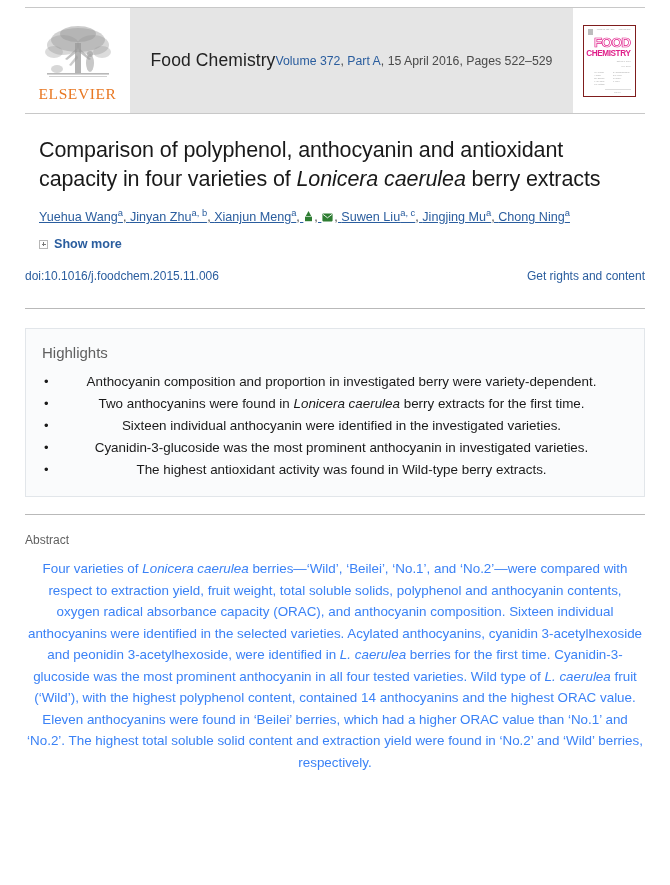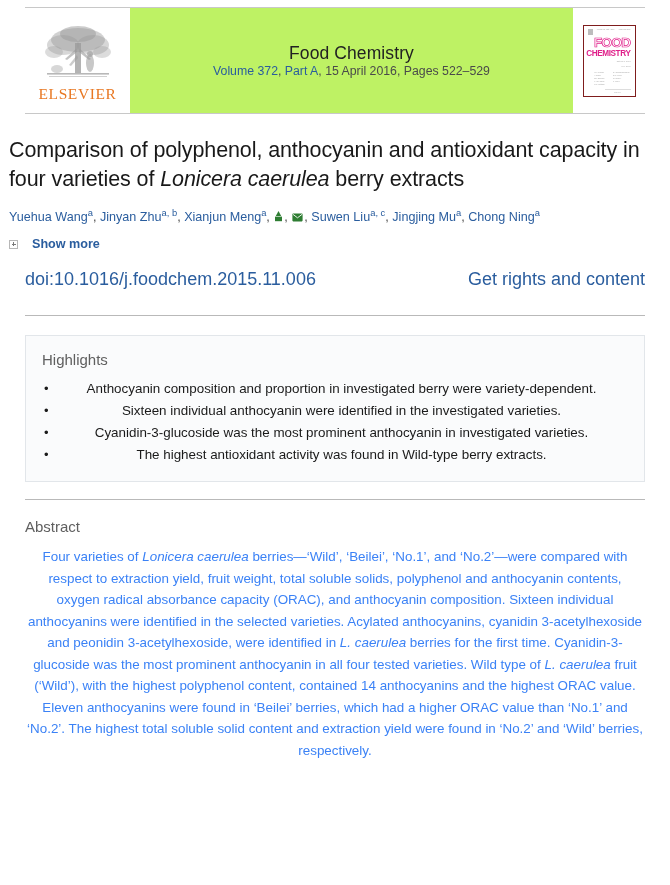--- a/index.html
+++ b/index.html
@@ -50,23 +50,23 @@
   .elsevier-word {
     font-family: "Liberation Serif", serif;
     color: #e87722;
     font-size: 15.5px;
     letter-spacing: 0.6px;
     margin-top: 1px;
     line-height: 1;
   }
   .journal-band {
     flex: 1 1 auto;
-    background: #bef264;
-    display: flex;
-    flex-direction: column;
+    background: #e5e5e5;
+    display: flex;
+    flex-direction: row;
     align-items: center;
     justify-content: center;
     gap: 0;
   }
   .journal-title {
     font-size: 17.5px;
     color: #222222;
     letter-spacing: 0.1px;
   }
   .journal-meta {
@@ -160,55 +160,56 @@
   }
 
   .header-rule {
     height: 1px;
     background: #c8c8c8;
     margin: 0 25px;
   }
 
   
   .article-head {
-    margin: 22px 25px 0 9px;
+    margin: 22px 25px 0 39px;
   }
   .article-title {
     font-size: 21.5px;
     line-height: 29px;
     color: #191919;
     font-weight: normal;
     margin: 0;
     letter-spacing: -0.1px;
   }
   .article-title i { font-style: italic; }
 
   .authors {
     margin-top: 14px;
     font-size: 12.6px;
     line-height: 19px;
     color: #2a5d9e;
+    text-decoration: underline;
   }
   .authors sup {
     font-size: 9.4px;
     vertical-align: super;
     line-height: 0;
   }
   .authors .sep { color: #4d4d4d; }
   .icon-person, .icon-mail {
     display: inline-block;
     vertical-align: -1px;
     margin: 0 1px;
   }
 
   .show-more {
     margin-top: 9px;
     display: flex;
     align-items: center;
-    gap: 14px;
+    gap: 6px;
     font-size: 12.6px;
     font-weight: bold;
     color: #2a5d9e;
   }
   .expander {
     width: 9px;
     height: 9px;
     border: 1px solid #b7b7b7;
     position: relative;
     box-sizing: border-box;
@@ -220,21 +221,21 @@
     background: #7a7a7a;
   }
   .expander::before { left: 1.5px; right: 1.5px; top: 3px; height: 1px; }
   .expander::after  { top: 1.5px; bottom: 1.5px; left: 3px; width: 1px; }
 
   .doi-row {
     margin: 18px 25px 0 25px;
     display: flex;
     justify-content: space-between;
     align-items: baseline;
-    font-size: 18px;
+    font-size: 12px;
     color: #2a5d9e;
   }
 
   .section-rule {
     height: 1px;
     background: #b9b9b9;
     margin: 25px 25px 0 25px;
   }
 
   
@@ -270,21 +271,21 @@
     left: 2px;
     top: -0.5px;
     color: #1a1a1a;
     font-size: 13px;
   }
   .highlights li i { font-style: italic; }
 
   
   .abstract-wrap { margin: 0 25px; }
   .abstract-heading {
-    font-size: 15px;
+    font-size: 12px;
     color: #5f5f5f;
     margin-top: 18px;
     margin-bottom: 11px;
   }
   .abstract-body {
     font-size: 13.4px;
     line-height: 21.5px;
     color: #3b82f6;
     text-align: center;
   }
@@ -384,20 +385,21 @@
     <span>doi:10.1016/j.foodchem.2015.11.006</span>
     <span>Get rights and content</span>
   </div>
 
   <div class="section-rule"></div>
 
   <div class="highlights">
     <div class="box-heading">Highlights</div>
     <ul>
       <li><span>Anthocyanin composition and proportion in investigated berry were variety-dependent.</span></li>
+      <li><span>Two anthocyanins were found in </span><i>Lonicera caerulea</i><span> berry extracts for the first time.</span></li>
       <li><span>Sixteen individual anthocyanin were identified in the investigated varieties.</span></li>
       <li><span>Cyanidin-3-glucoside was the most prominent anthocyanin in investigated varieties.</span></li>
       <li><span>The highest antioxidant activity was found in Wild-type berry extracts.</span></li>
     </ul>
   </div>
 
   <div class="section-rule" style="margin-top:17px;"></div>
 
   <div class="abstract-wrap">
     <div class="abstract-heading">Abstract</div>

